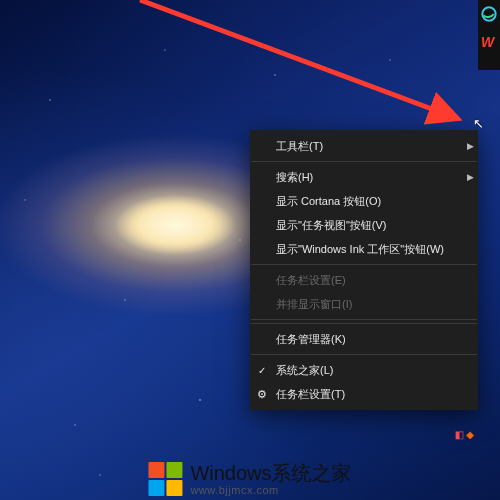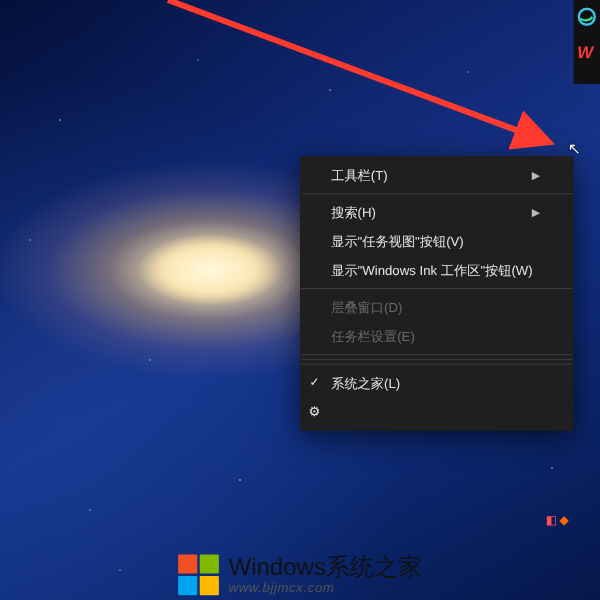--- a/index.html
+++ b/index.html
@@ -56,21 +56,21 @@
       background:#1f1f1f;
       color:#e6e6e6;
       font-size:11px;
       box-shadow:0 6px 24px rgba(0,0,0,0.6);
       z-index:5;
       padding:4px 0;
     }
     .menu-item {
       display:flex; align-items:center;
       height:24px;
-      padding:0 28px 0 26px;
+      padding:0 4px 0 26px;
       position:relative;
       white-space:nowrap;
       text-align:center;
     }
     .menu-item.disabled { color:#6a6a6a; }
     .menu-item .arrow { margin-left:auto; font-size:9px; color:#bbb; }
     .menu-item .check { position:absolute; left:8px; font-size:10px; }
     .menu-item .gear { position:absolute; left:7px; font-size:11px; }
     .sep { height:1px; background:#3a3a3a; margin:3px 1px; }
     
@@ -82,21 +82,21 @@
       position:absolute; left:50%; bottom:4px; transform:translateX(-50%);
       display:flex; align-items:flex-end; gap:8px;
       background:rgba(255,255,255,0.0);
       z-index:20;
     }
     .win-logo { width:34px; height:34px; display:grid; grid-template-columns:1fr 1fr; grid-template-rows:1fr 1fr; gap:2px; }
     .win-logo div { border-radius:1px; }
     .wm-text { display:flex; flex-direction:column; line-height:1.1; }
     .wm-title { font-size:20px; color:#111; font-weight:400; }
     .wm-title .thin { font-weight:300; }
-    .wm-sub { font-size:11px; color:#555; letter-spacing:0.5px;font-style:italic; }
+    .wm-sub { font-size:11px; color:#555; letter-spacing:0.5px; }
     
     .tray { position:absolute; right:26px; bottom:60px; z-index:4; font-size:10px; color:#ff4d4d; display:flex; gap:2px; }
   </style>
 </head>
 <body>
 
 <div class="desktop">
 
   <div class="sidebar-strip">
     <span class="edge-icon">
@@ -114,41 +114,48 @@
     <div class="menu-item">
       <span>工具栏(T)</span>
       <span class="arrow">▶</span>
     </div>
     <div class="sep"></div>
     <div class="menu-item">
       <span>搜索(H)</span>
       <span class="arrow">▶</span>
     </div>
     <div class="menu-item">
+      <span>显示 Cortana 按钮(O)</span>
+    </div>
+    <div class="menu-item">
       <span>显示"任务视图"按钮(V)</span>
     </div>
     <div class="menu-item">
       <span>显示"Windows Ink 工作区"按钮(W)</span>
     </div>
     <div class="sep"></div>
     <div class="menu-item disabled">
-      <span>层叠窗口(D)</span>
+      <span>任务栏设置(E)</span>
     </div>
     <div class="menu-item disabled">
-      <span>任务栏设置(E)</span>
+      <span>并排显示窗口(I)</span>
     </div>
     <div class="sep"></div>
     <div class="sep"></div>
+    <div class="menu-item">
+      <span>任务管理器(K)</span>
+    </div>
     <div class="sep"></div>
     <div class="menu-item">
       <span class="check">✓</span>
       <span>系统之家(L)</span>
     </div>
     <div class="menu-item">
       <span class="gear">⚙</span>
+      <span>任务栏设置(T)</span>
     </div>
   </div>
 
   <div class="tray">
     <span>◧</span>
     <span style="color:#ff6a00">◆</span>
   </div>
 
   <svg class="annotation-arrow" width="500" height="500">
     <defs>

